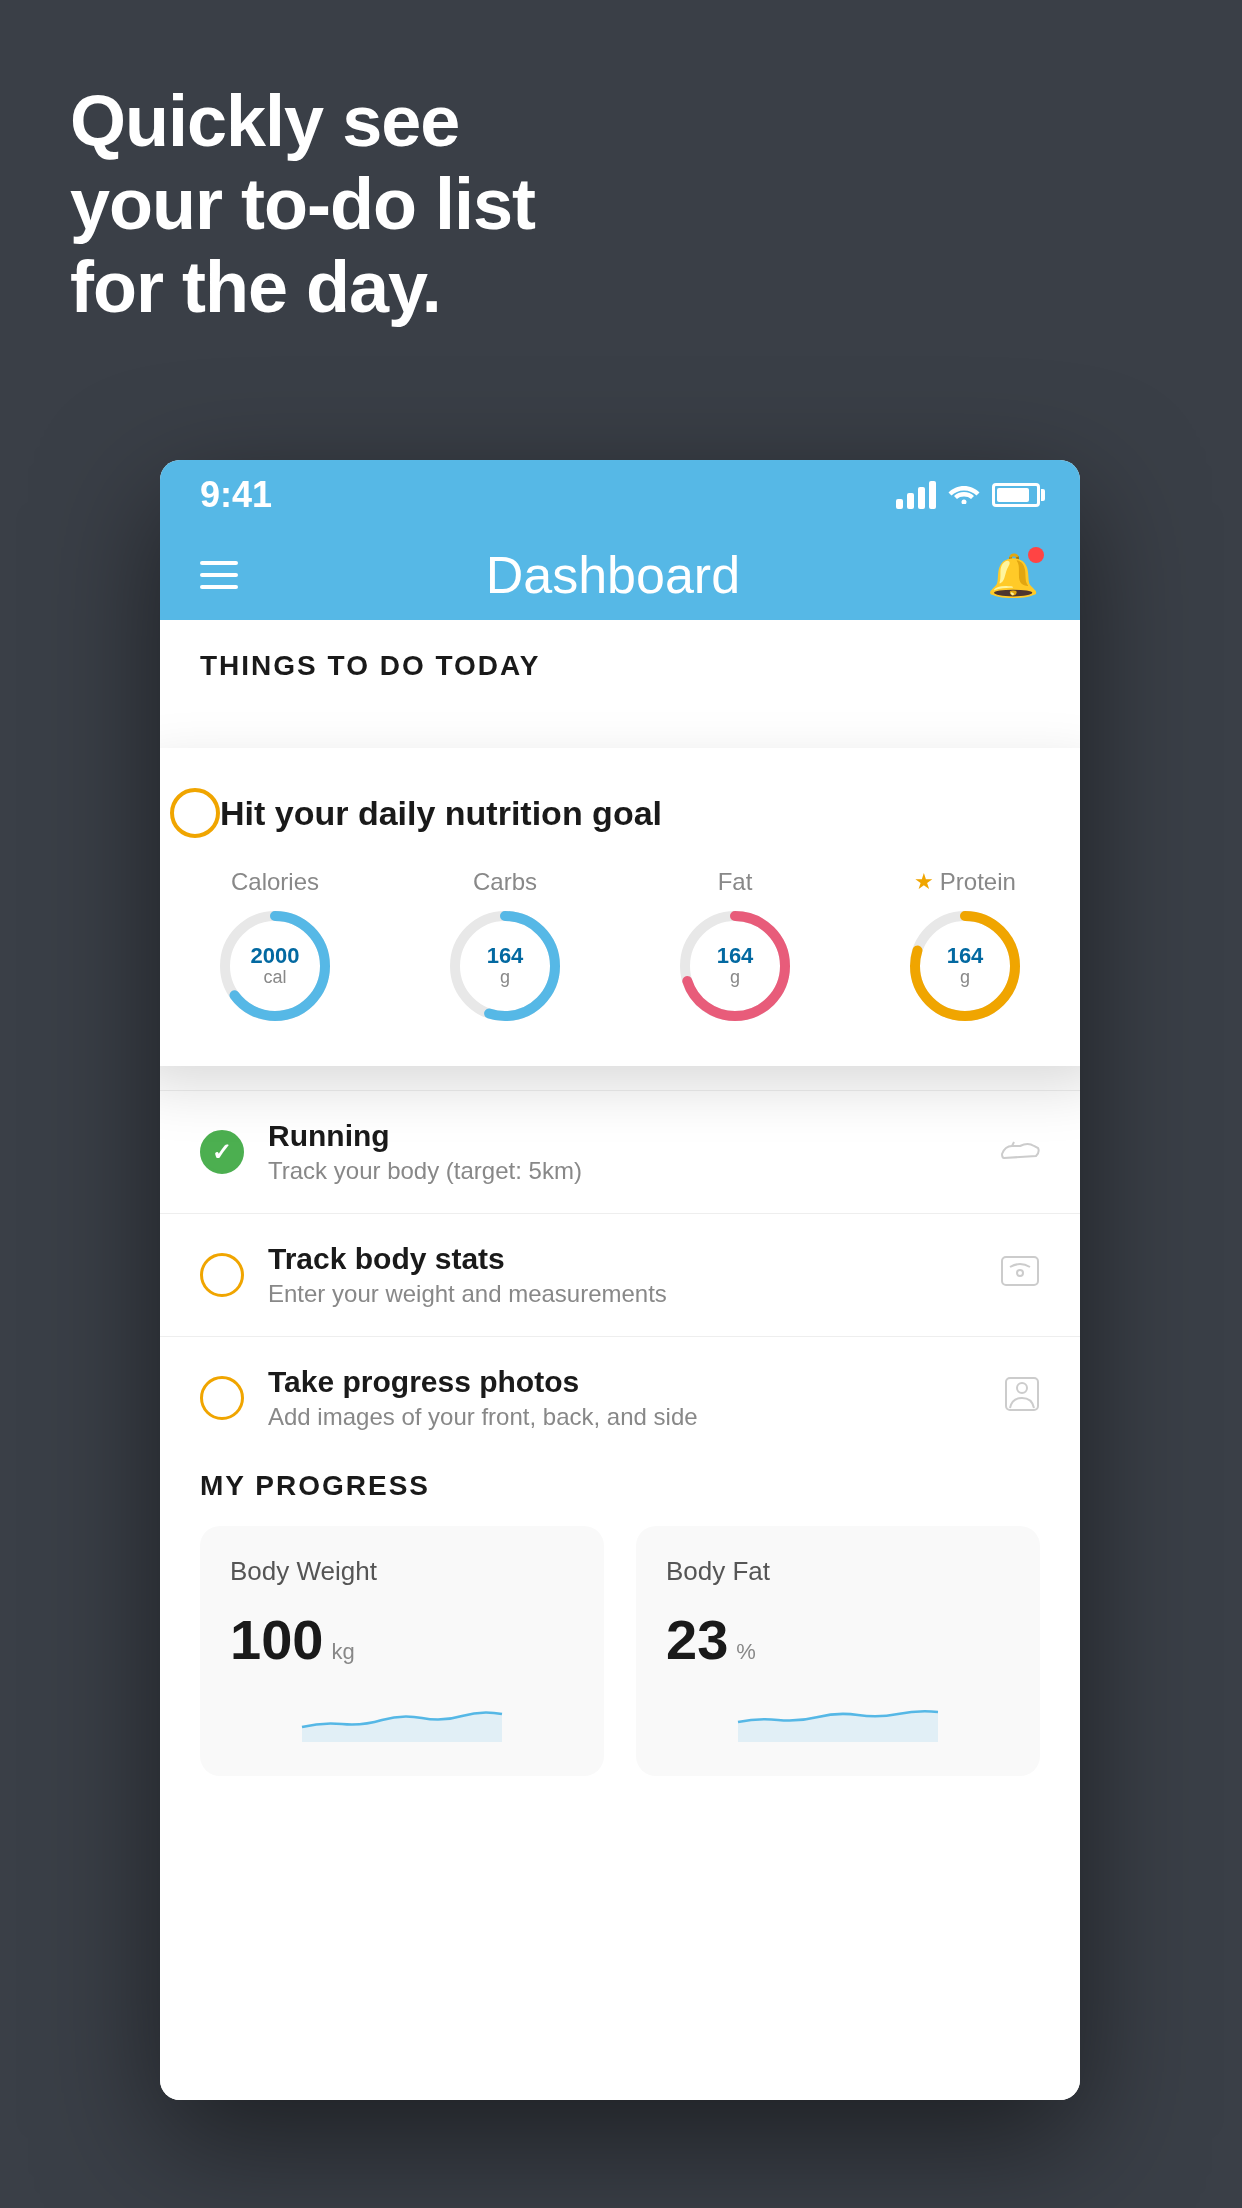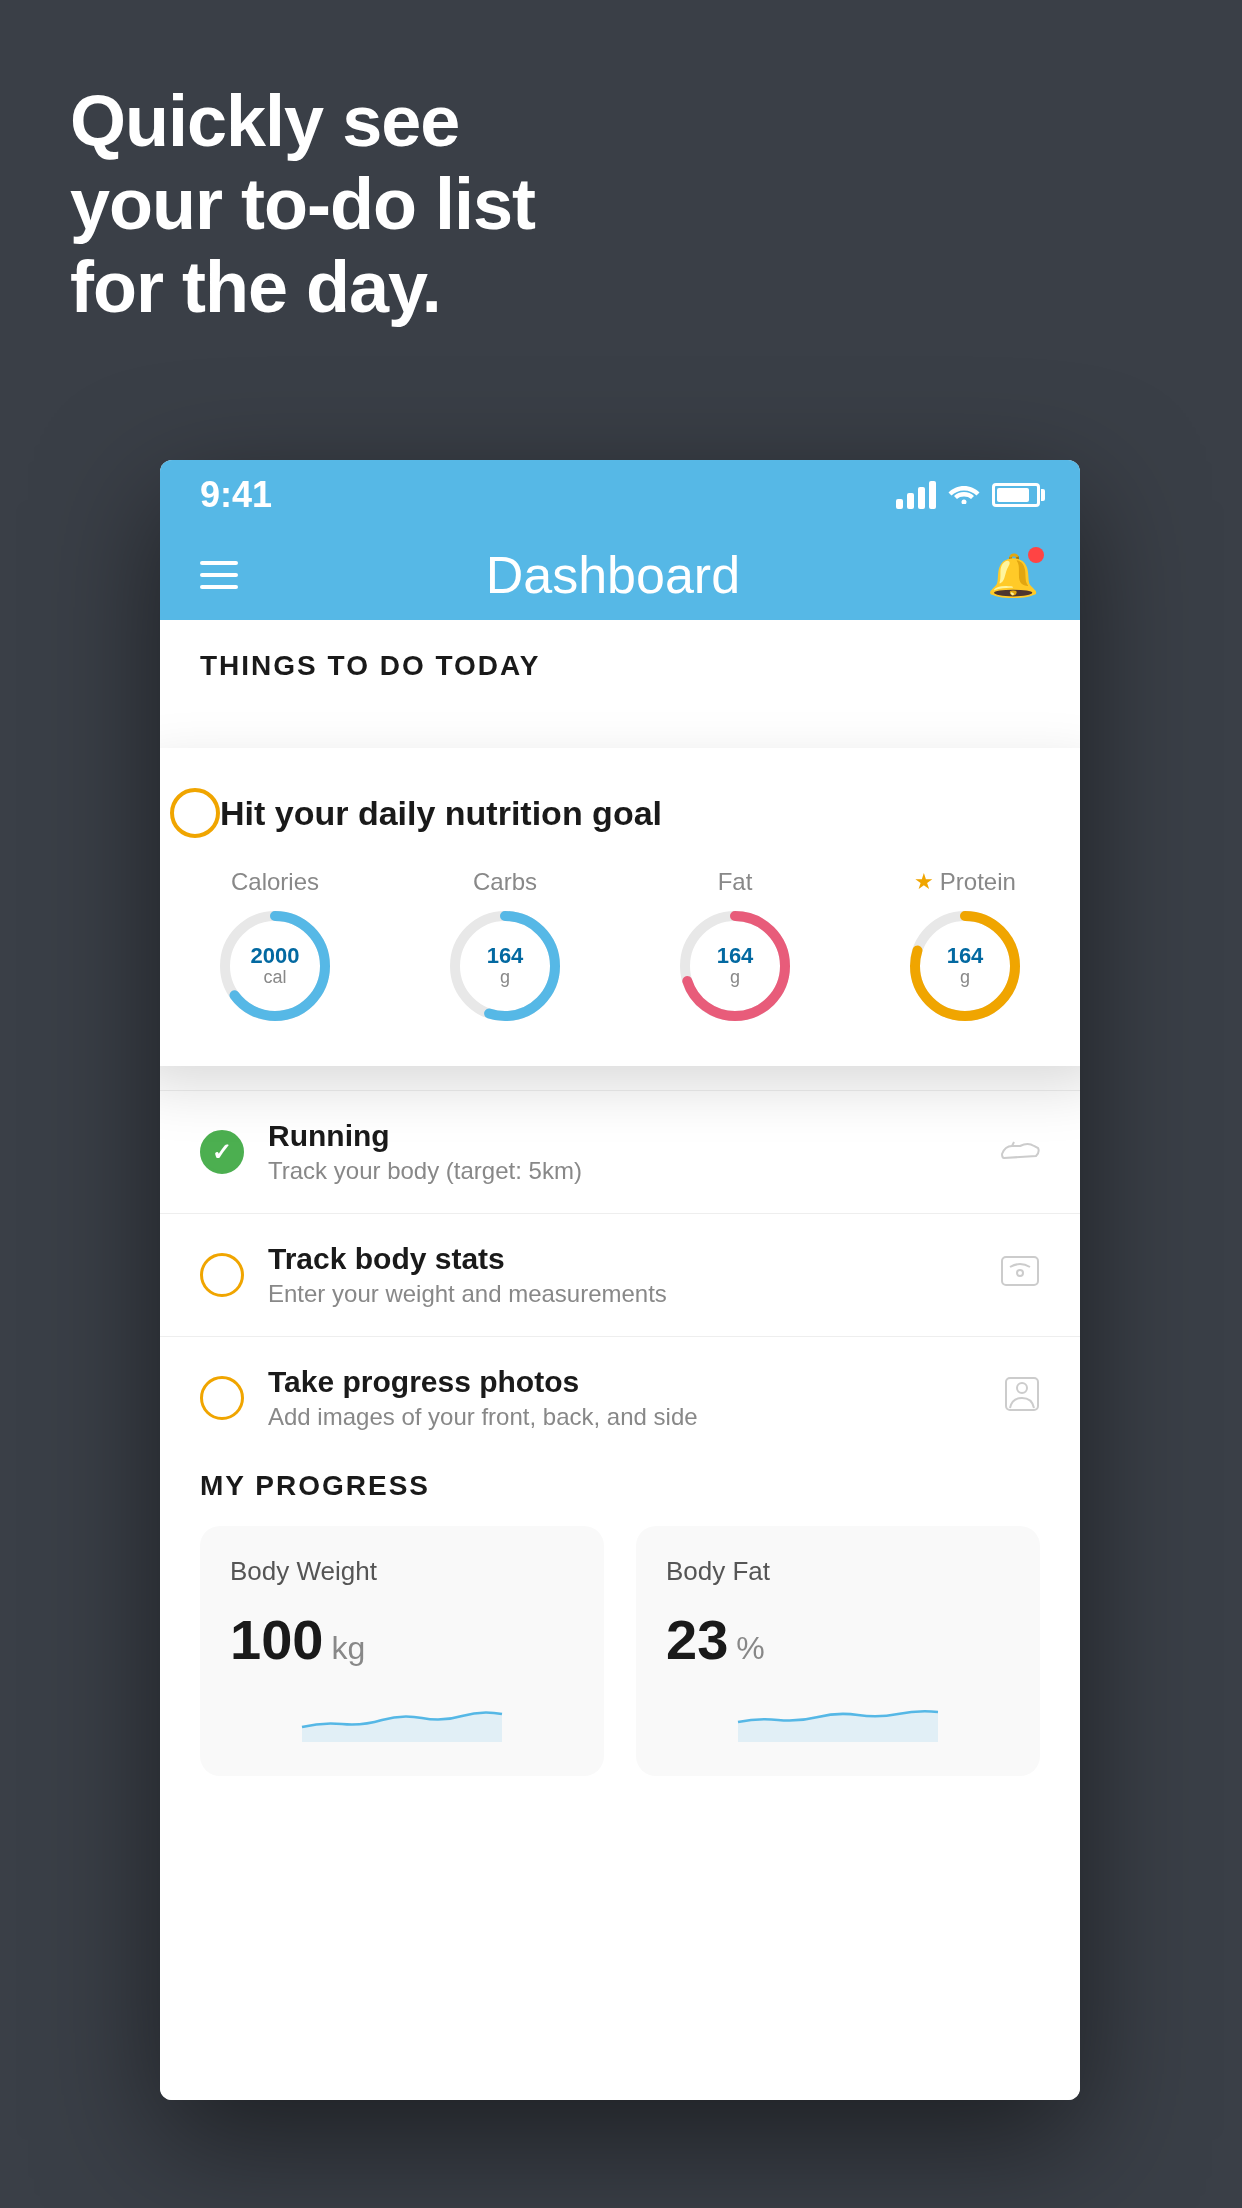--- a/index.html
+++ b/index.html
@@ -26,21 +26,21 @@
     }
 
     
     .phone-frame {
       position: absolute;
       top: 460px;
       left: 160px;
       width: 920px;
       height: 1640px;
       background: #f5f5f5;
-      border-radius: 12px;
+      border-radius: 20px;
       overflow: hidden;
       box-shadow: 0 40px 120px rgba(0,0,0,0.5);
     }
 
     
     .status-bar {
       background: #56b8e6;
       height: 70px;
       display: flex;
       align-items: center;
@@ -370,21 +370,21 @@
       font-size: 56px;
       font-weight: 800;
       color: #1a1a1a;
       display: flex;
       align-items: baseline;
       gap: 8px;
       margin-bottom: 20px;
     }
 
     .progress-unit {
-      font-size: 32px;
+      font-size: 22px;
       font-weight: 400;
       color: #888;
     }
 
     .mini-chart {
       width: 100%;
       height: 50px;
     }
   </style>
 </head>

